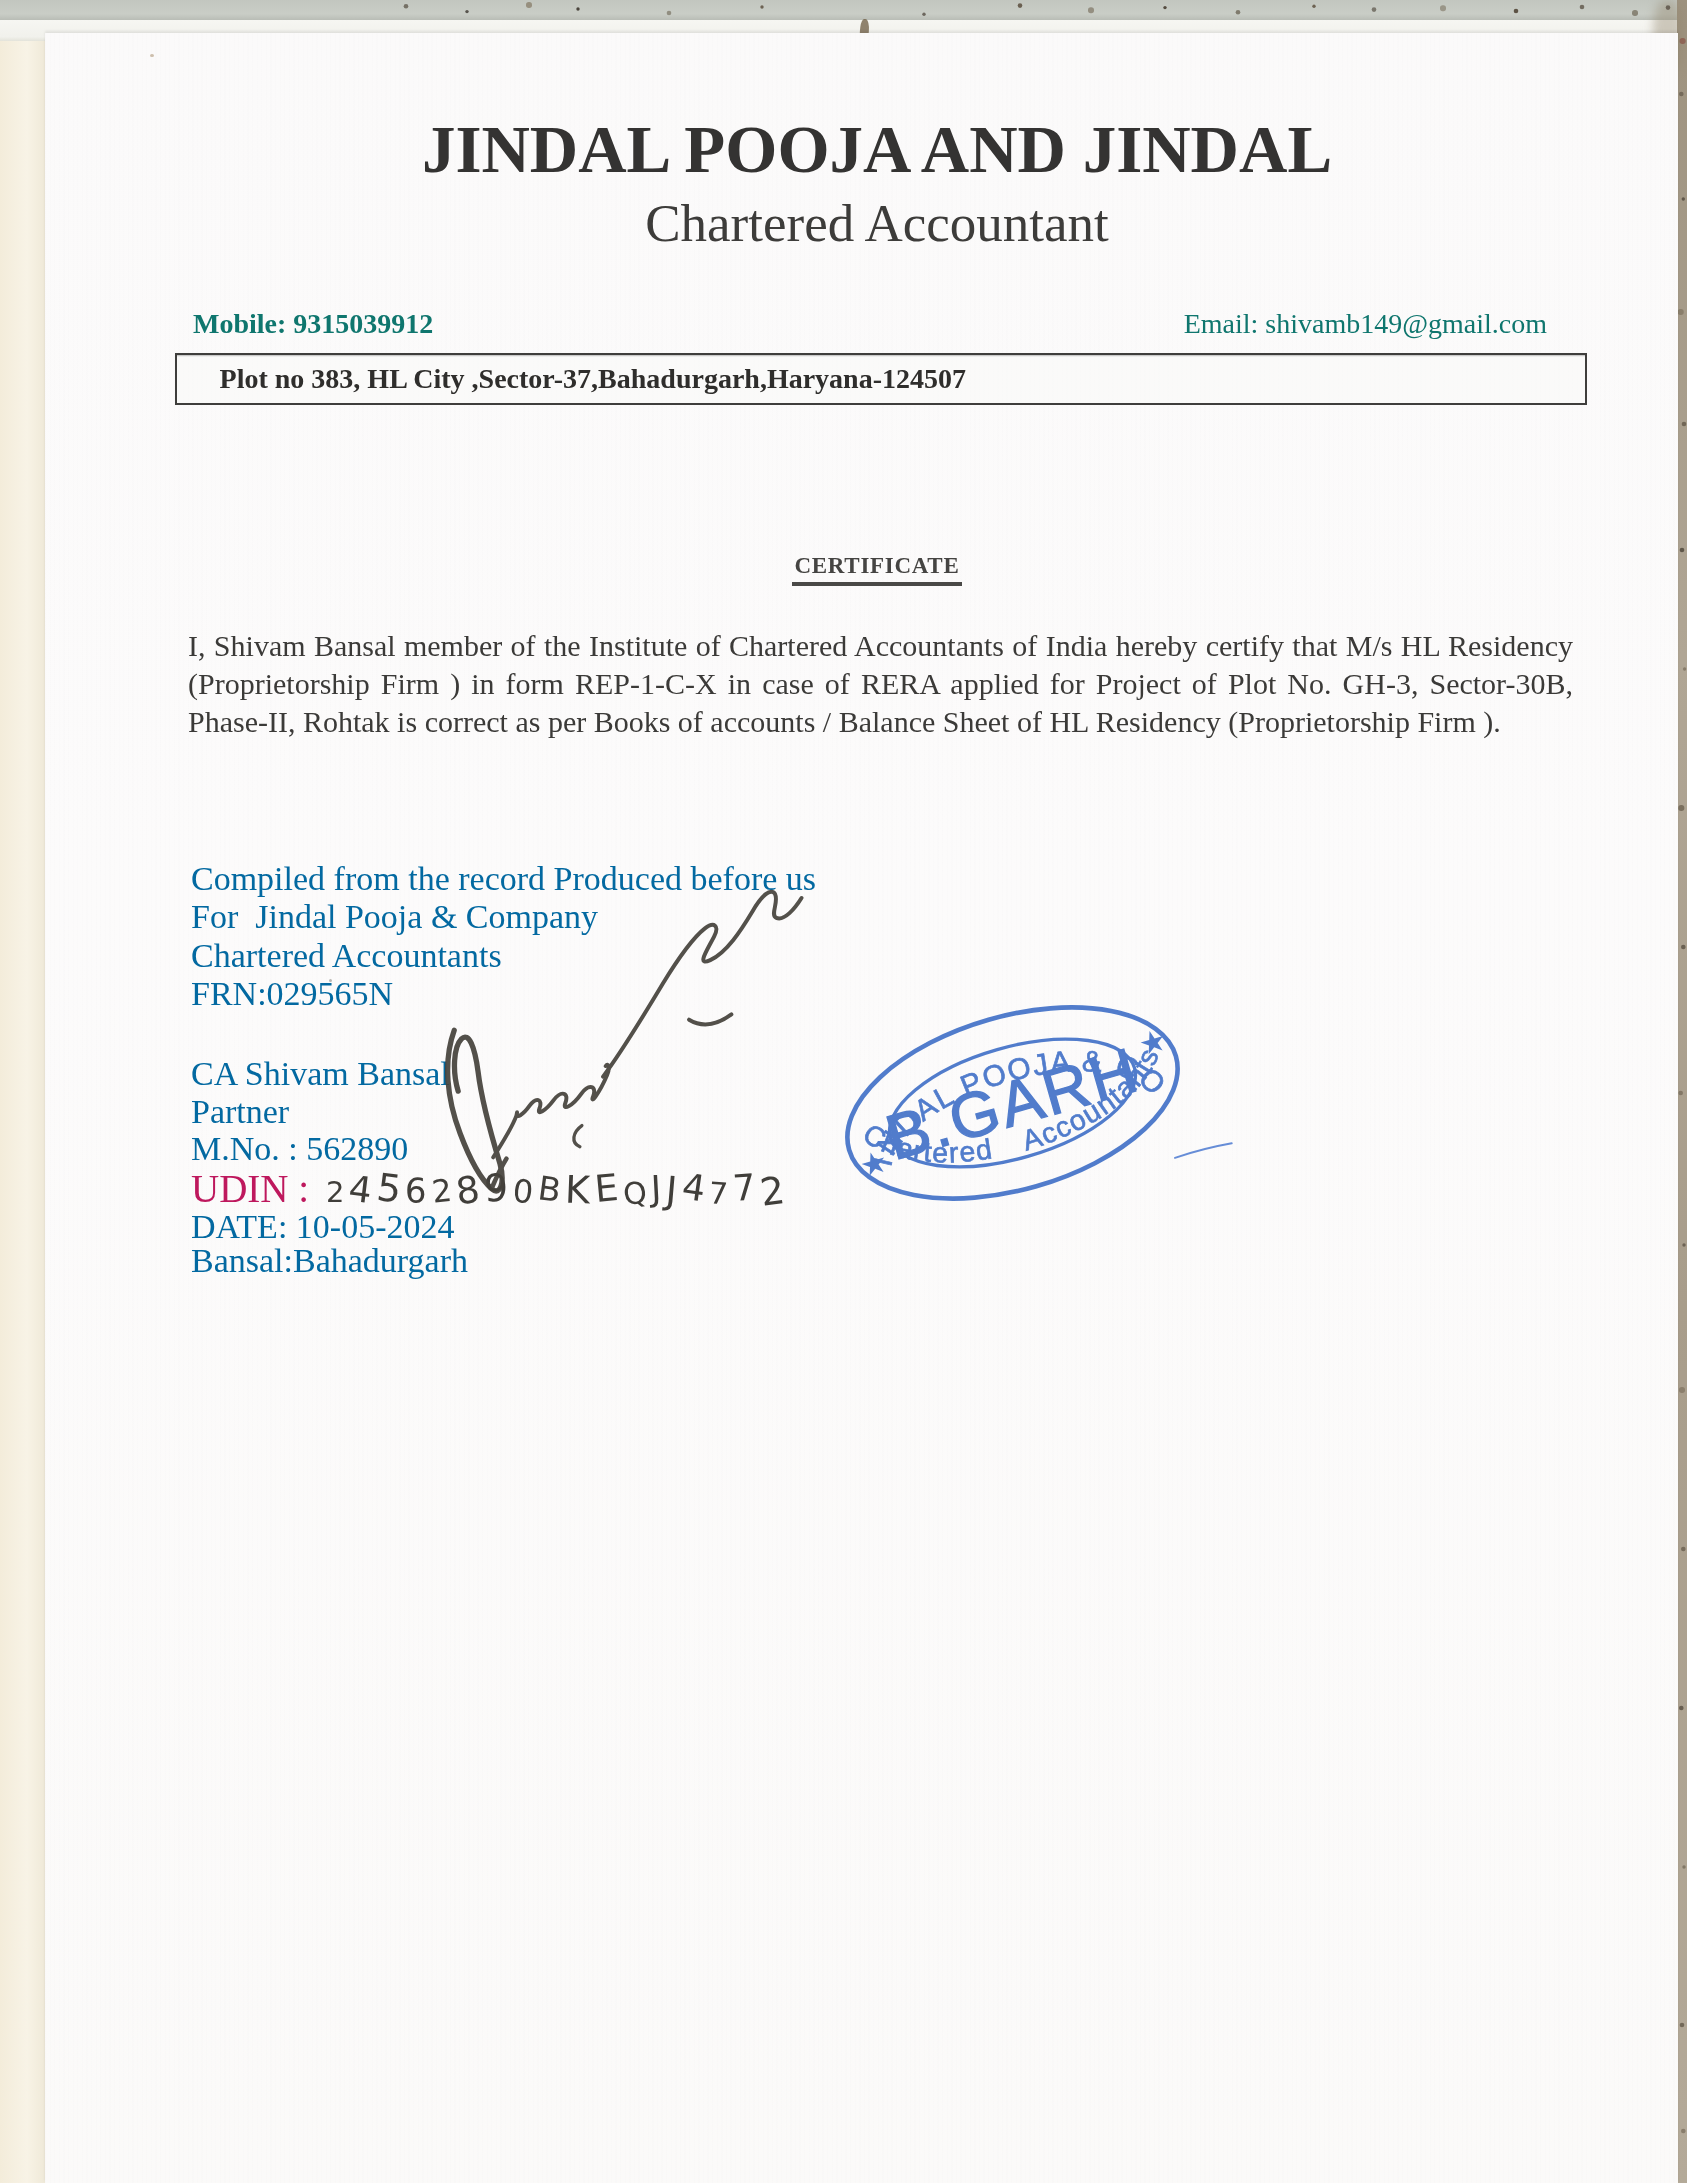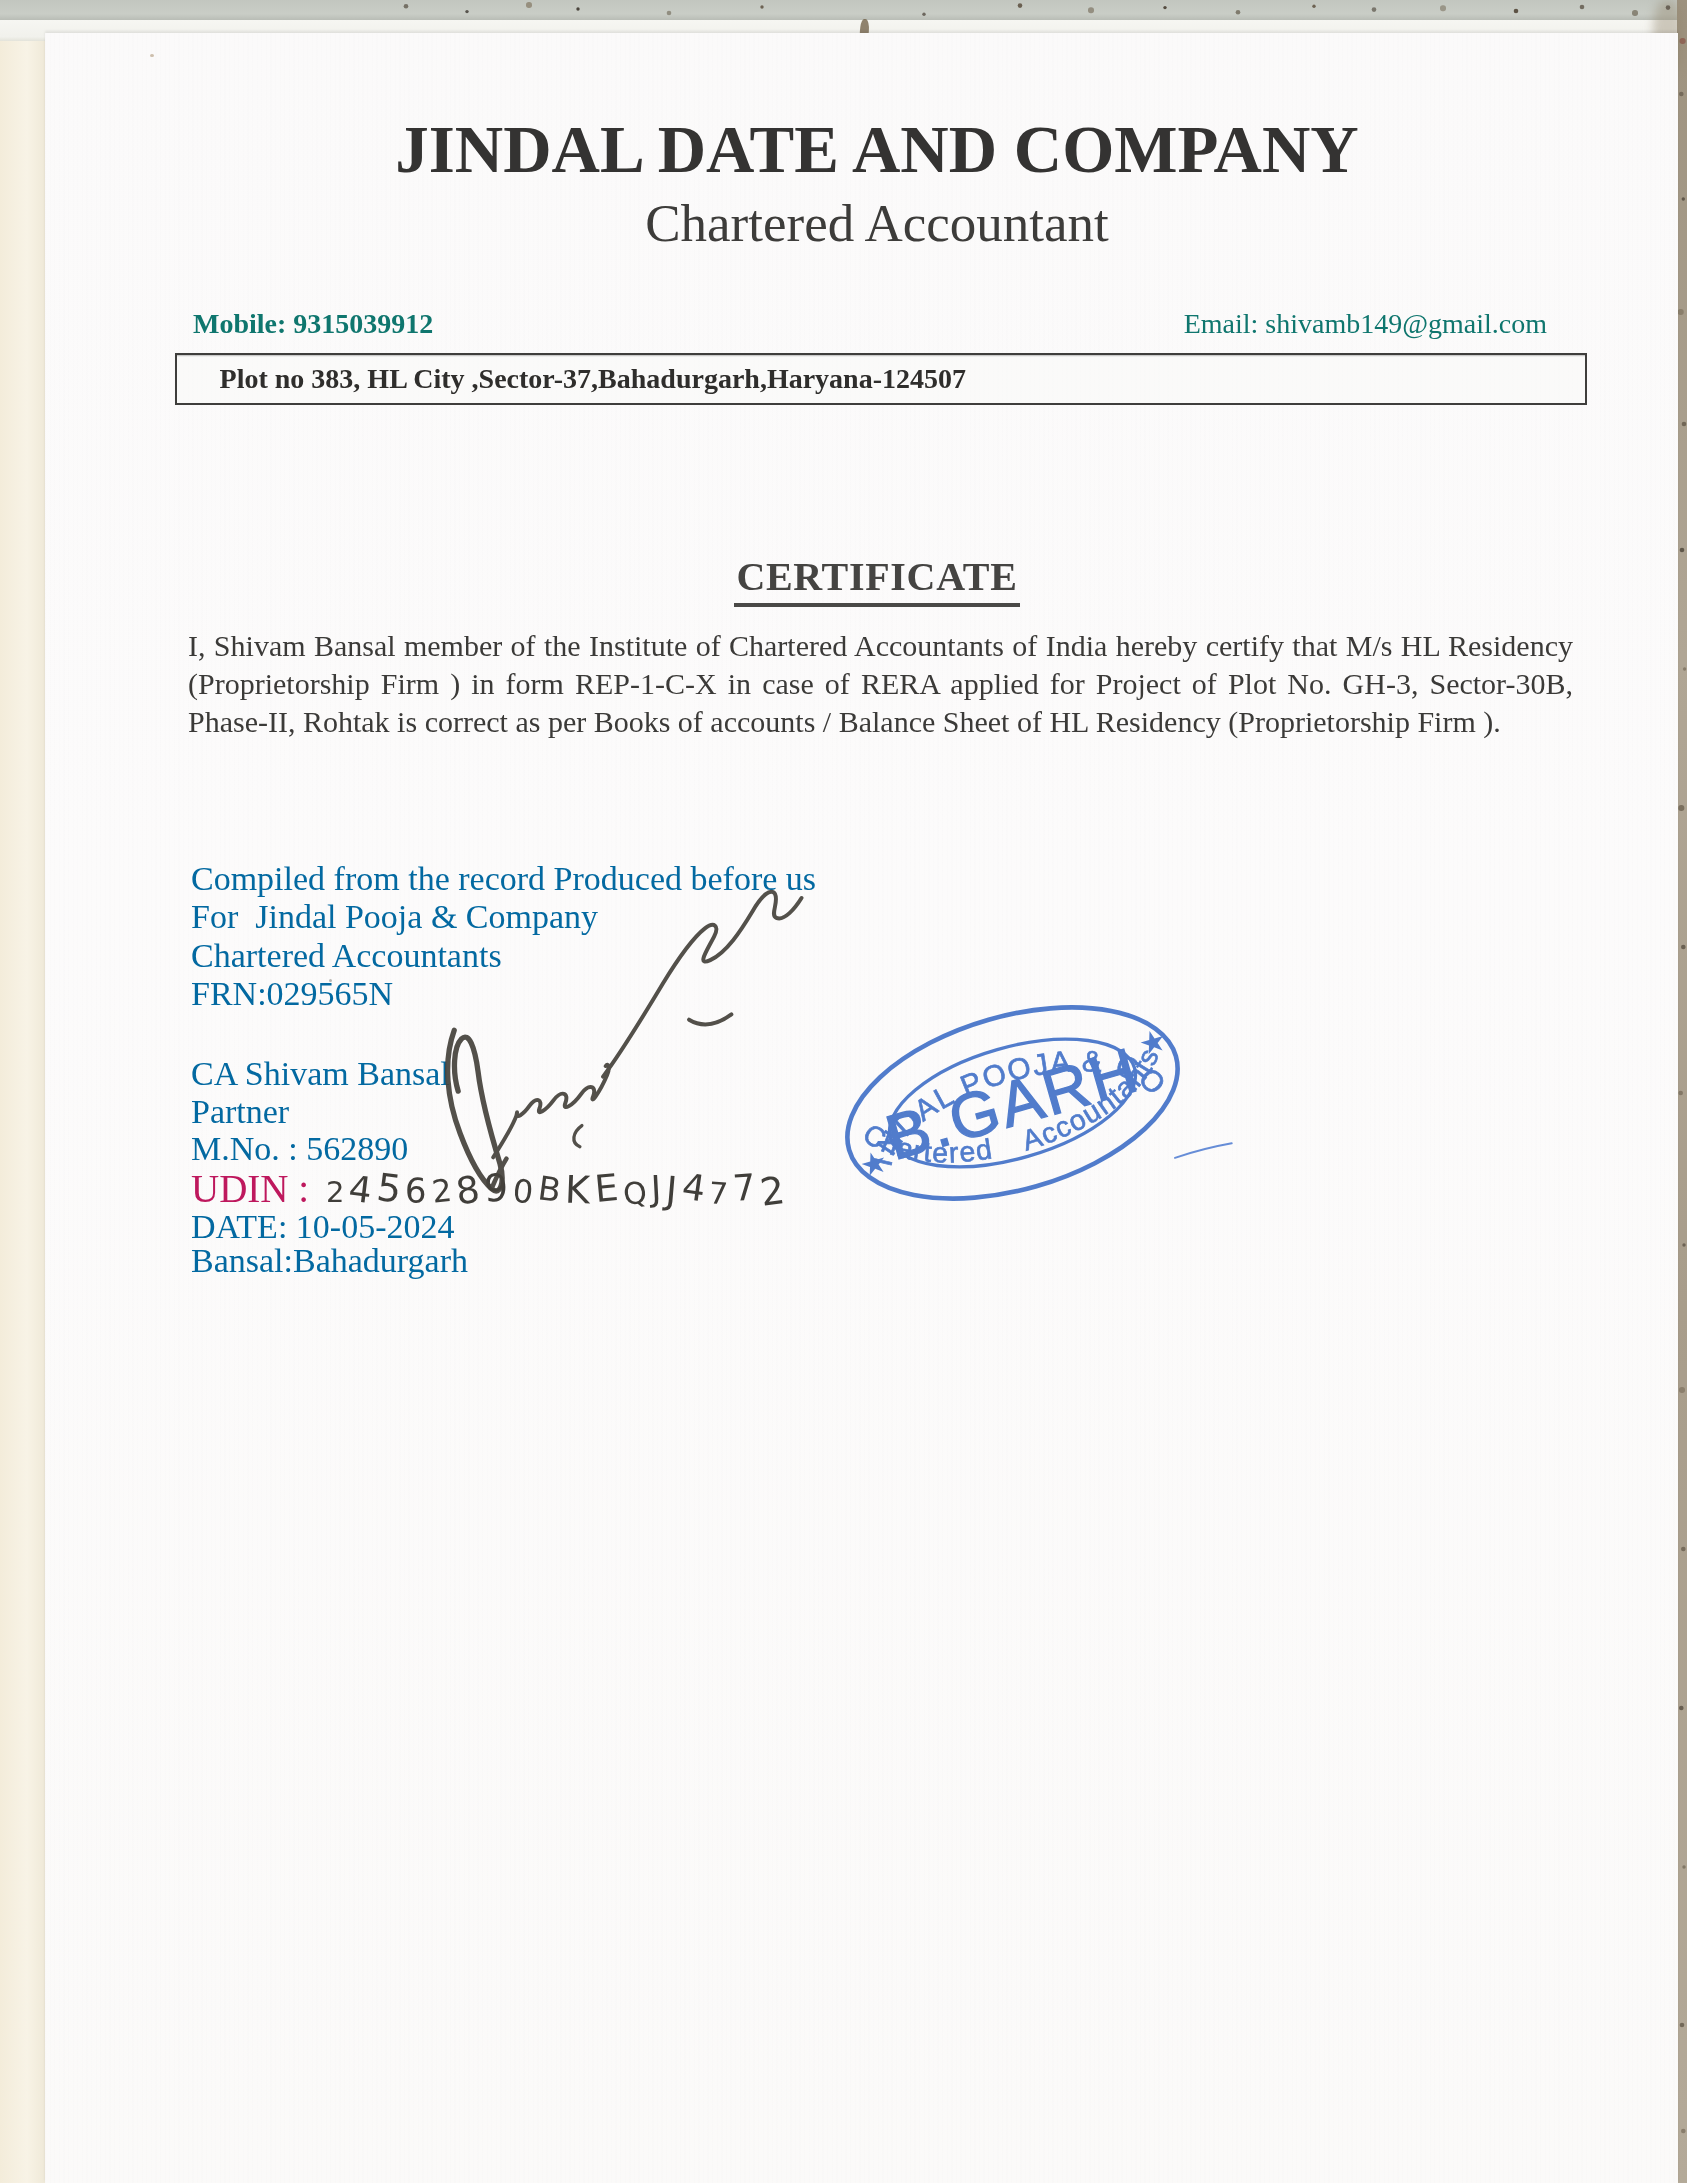--- a/index.html
+++ b/index.html
@@ -96,21 +96,21 @@
   .address-box {
     position:absolute; left:175px; top:353px; width:1412px; height:52px;
     border:2.6px solid #3f3e3c; background:rgba(250,250,248,.5);
     display:flex; align-items:center;
     box-shadow:inset 0 1.3px 0 rgba(60,60,58,.25);
   }
   .address-box span { font-size:28px; font-weight:bold; color:#2f2e2c; padding-left:10.6px; white-space:nowrap;margin-left:32px; }
 
   .cert-title-wrap { position:absolute; left:192px; top:553px; width:1370px; text-align:center; }
   .cert-title {
-    display:inline-block; font-size:40px; font-weight:bold; color:#454442;
+    display:inline-block; font-size:23px; font-weight:bold; color:#454442;
     letter-spacing:0.7px; border-bottom:4.6px solid #4a4947; padding:0 2.6px 3.3px 2.6px;font-family:Liberation Serif, serif;
   }
 
   .cert-body {
     position:absolute; left:188px; top:627px; width:1385px;
     font-size:30px; line-height:38px; color:#3b3a38;
     text-align:justify;
   }
 
   .block-line { position:absolute; left:191px; font-size:34px; color:#0369a1; white-space:pre-wrap;text-align:center; }
@@ -139,21 +139,21 @@
 <div class="corner-blob"></div>
 <div class="top-scratch"></div>
 
 <div class="paper">
   <div class="tiny-speck" style="left:105px; top:21px; width:4px; height:3.3px; background:rgba(150,120,80,.45);"></div>
   <div class="tiny-speck" style="left:284px; top:946px; width:3.3px; height:3.3px; background:rgba(90,85,75,.4);"></div>
 </div>
 
 <div class="content">
 
-  <div class="firm-name">JINDAL DATE AND COMPANY</div>
+  <div class="firm-name">JINDAL POOJA AND JINDAL</div>
   <div class="firm-type">Chartered Accountant</div>
 
   <div class="contact-row">
     <div class="mobile">Mobile: 9315039912</div>
     <div class="email">Email: shivamb149@gmail.com</div>
   </div>
 
   <div class="address-box">
     <span>Plot no 383, HL City ,Sector-37,Bahadurgarh,Haryana-124507</span>
   </div>

